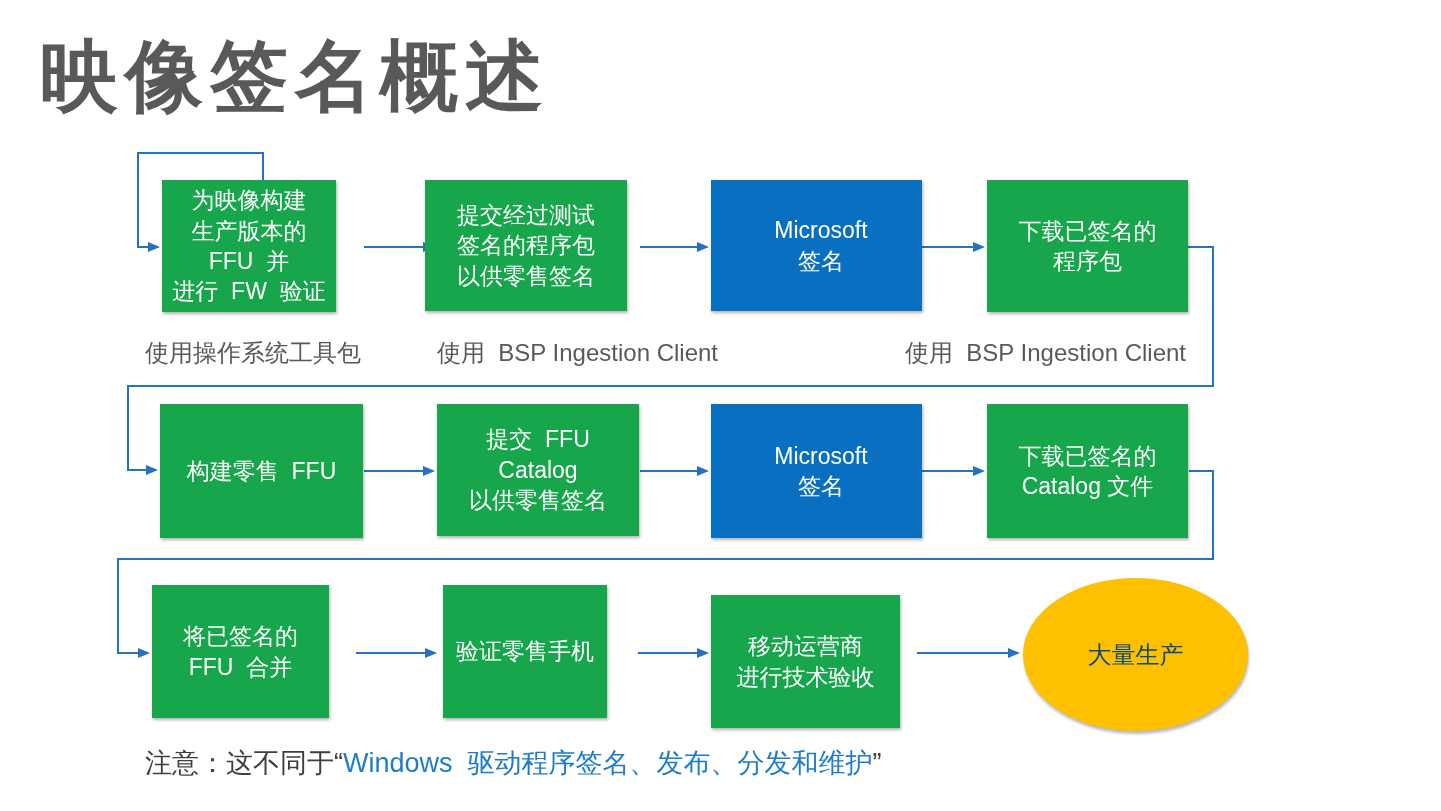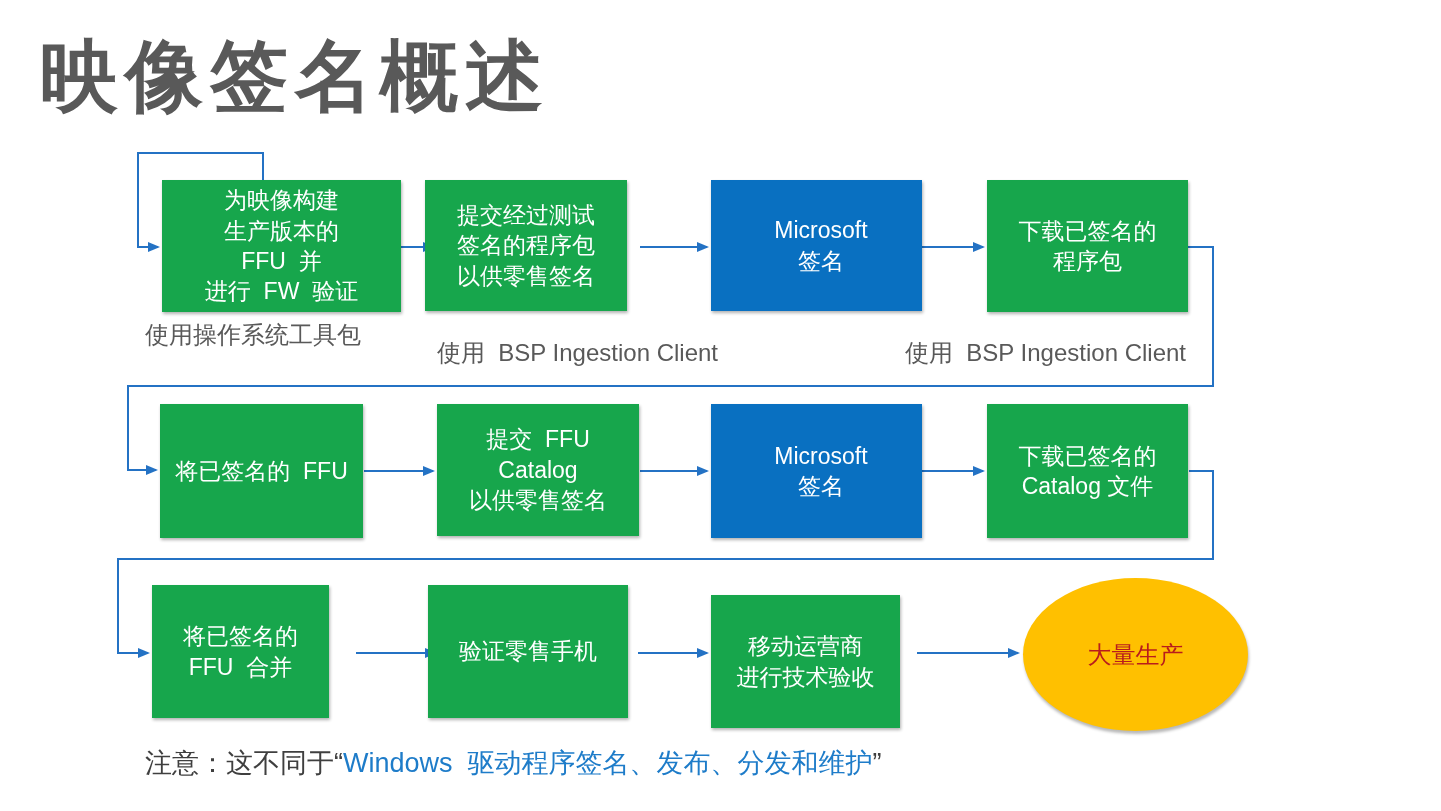--- a/index.html
+++ b/index.html
@@ -18,21 +18,21 @@
     justify-content:center;align-items:center;
     color:#ffffff;text-align:center;
     font-size:23px;line-height:1.32;
     box-shadow:1px 2px 3px rgba(0,0,0,0.30);
   }
   .green{background:#17A64C;}
   .blue{background:#0970C1;padding-left:9px;}
   .ellipse{
     position:absolute;display:flex;justify-content:center;align-items:center;
     background:#FFC000;border-radius:50%;
-    color:#b91c1c;font-size:24px;text-align:center;
+    color:#0c4a6e;font-size:24px;text-align:center;
     box-shadow:1px 3px 3px rgba(0,0,0,0.28);
   }
   .ln{display:block;white-space:pre-wrap;}
   .caption{
     position:absolute;color:#595959;font-size:24px;white-space:pre;
   }
   .note{
     position:absolute;left:145px;top:745px;
     font-size:27px;color:#3f3f3f;white-space:pre;
   }
@@ -59,66 +59,66 @@
     <polyline points="914,471 983,471" marker-end="url(#ah)"></polyline>
     <polyline points="1189,471 1213,471 1213,559 118,559 118,653 148,653" marker-end="url(#ah)"></polyline>
     <polyline points="356,653 435,653" marker-end="url(#ah)"></polyline>
     <polyline points="638,653 707,653" marker-end="url(#ah)"></polyline>
     <polyline points="917,653 1018,653" marker-end="url(#ah)"></polyline>
   </g>
 </svg>
 
 <div class="title">映像签名概述</div>
 
-<div class="box green" style="left:162px;top:180px;width:239px;height:132px">
+<div class="box green" style="left:162px;top:180px;width:174px;height:132px">
   <span class="ln">为映像构建</span>
   <span class="ln">生产版本的</span>
   <span class="ln">FFU  并</span>
   <span class="ln">进行  FW  验证</span>
 </div>
 <div class="box green" style="left:425px;top:180px;width:202px;height:131px">
   <span class="ln">提交经过测试</span>
   <span class="ln">签名的程序包</span>
   <span class="ln">以供零售签名</span>
 </div>
 <div class="box blue" style="left:711px;top:180px;width:202px;height:131px">
   <span class="ln">Microsoft</span>
   <span class="ln">签名</span>
 </div>
 <div class="box green" style="left:987px;top:180px;width:201px;height:132px">
   <span class="ln">下载已签名的</span>
   <span class="ln">程序包</span>
 </div>
 
-<div class="caption" style="left:145px;top:319px">使用操作系统工具包</div>
+<div class="caption" style="left:145px;top:337px">使用操作系统工具包</div>
 <div class="caption" style="left:437px;top:337px">使用  BSP Ingestion Client</div>
 <div class="caption" style="left:905px;top:337px">使用  BSP Ingestion Client</div>
 
 <div class="box green" style="left:160px;top:404px;width:203px;height:134px">
-  <span class="ln">将已签名的  FFU</span>
+  <span class="ln">构建零售  FFU</span>
 </div>
 <div class="box green" style="left:437px;top:404px;width:202px;height:132px">
   <span class="ln">提交  FFU</span>
   <span class="ln">Catalog</span>
   <span class="ln">以供零售签名</span>
 </div>
 <div class="box blue" style="left:711px;top:404px;width:202px;height:134px">
   <span class="ln">Microsoft</span>
   <span class="ln">签名</span>
 </div>
 <div class="box green" style="left:987px;top:404px;width:201px;height:134px">
   <span class="ln">下载已签名的</span>
   <span class="ln">Catalog 文件</span>
 </div>
 
 <div class="box green" style="left:152px;top:585px;width:177px;height:133px">
   <span class="ln">将已签名的</span>
   <span class="ln">FFU  合并</span>
 </div>
-<div class="box green" style="left:428px;top:585px;width:200px;height:133px">
+<div class="box green" style="left:443px;top:585px;width:164px;height:133px">
   <span class="ln">验证零售手机</span>
 </div>
 <div class="box green" style="left:711px;top:595px;width:189px;height:133px">
   <span class="ln">移动运营商</span>
   <span class="ln">进行技术验收</span>
 </div>
 <div class="ellipse" style="left:1023px;top:578px;width:225px;height:153px">
   <span class="ln">大量生产</span>
 </div>
 

